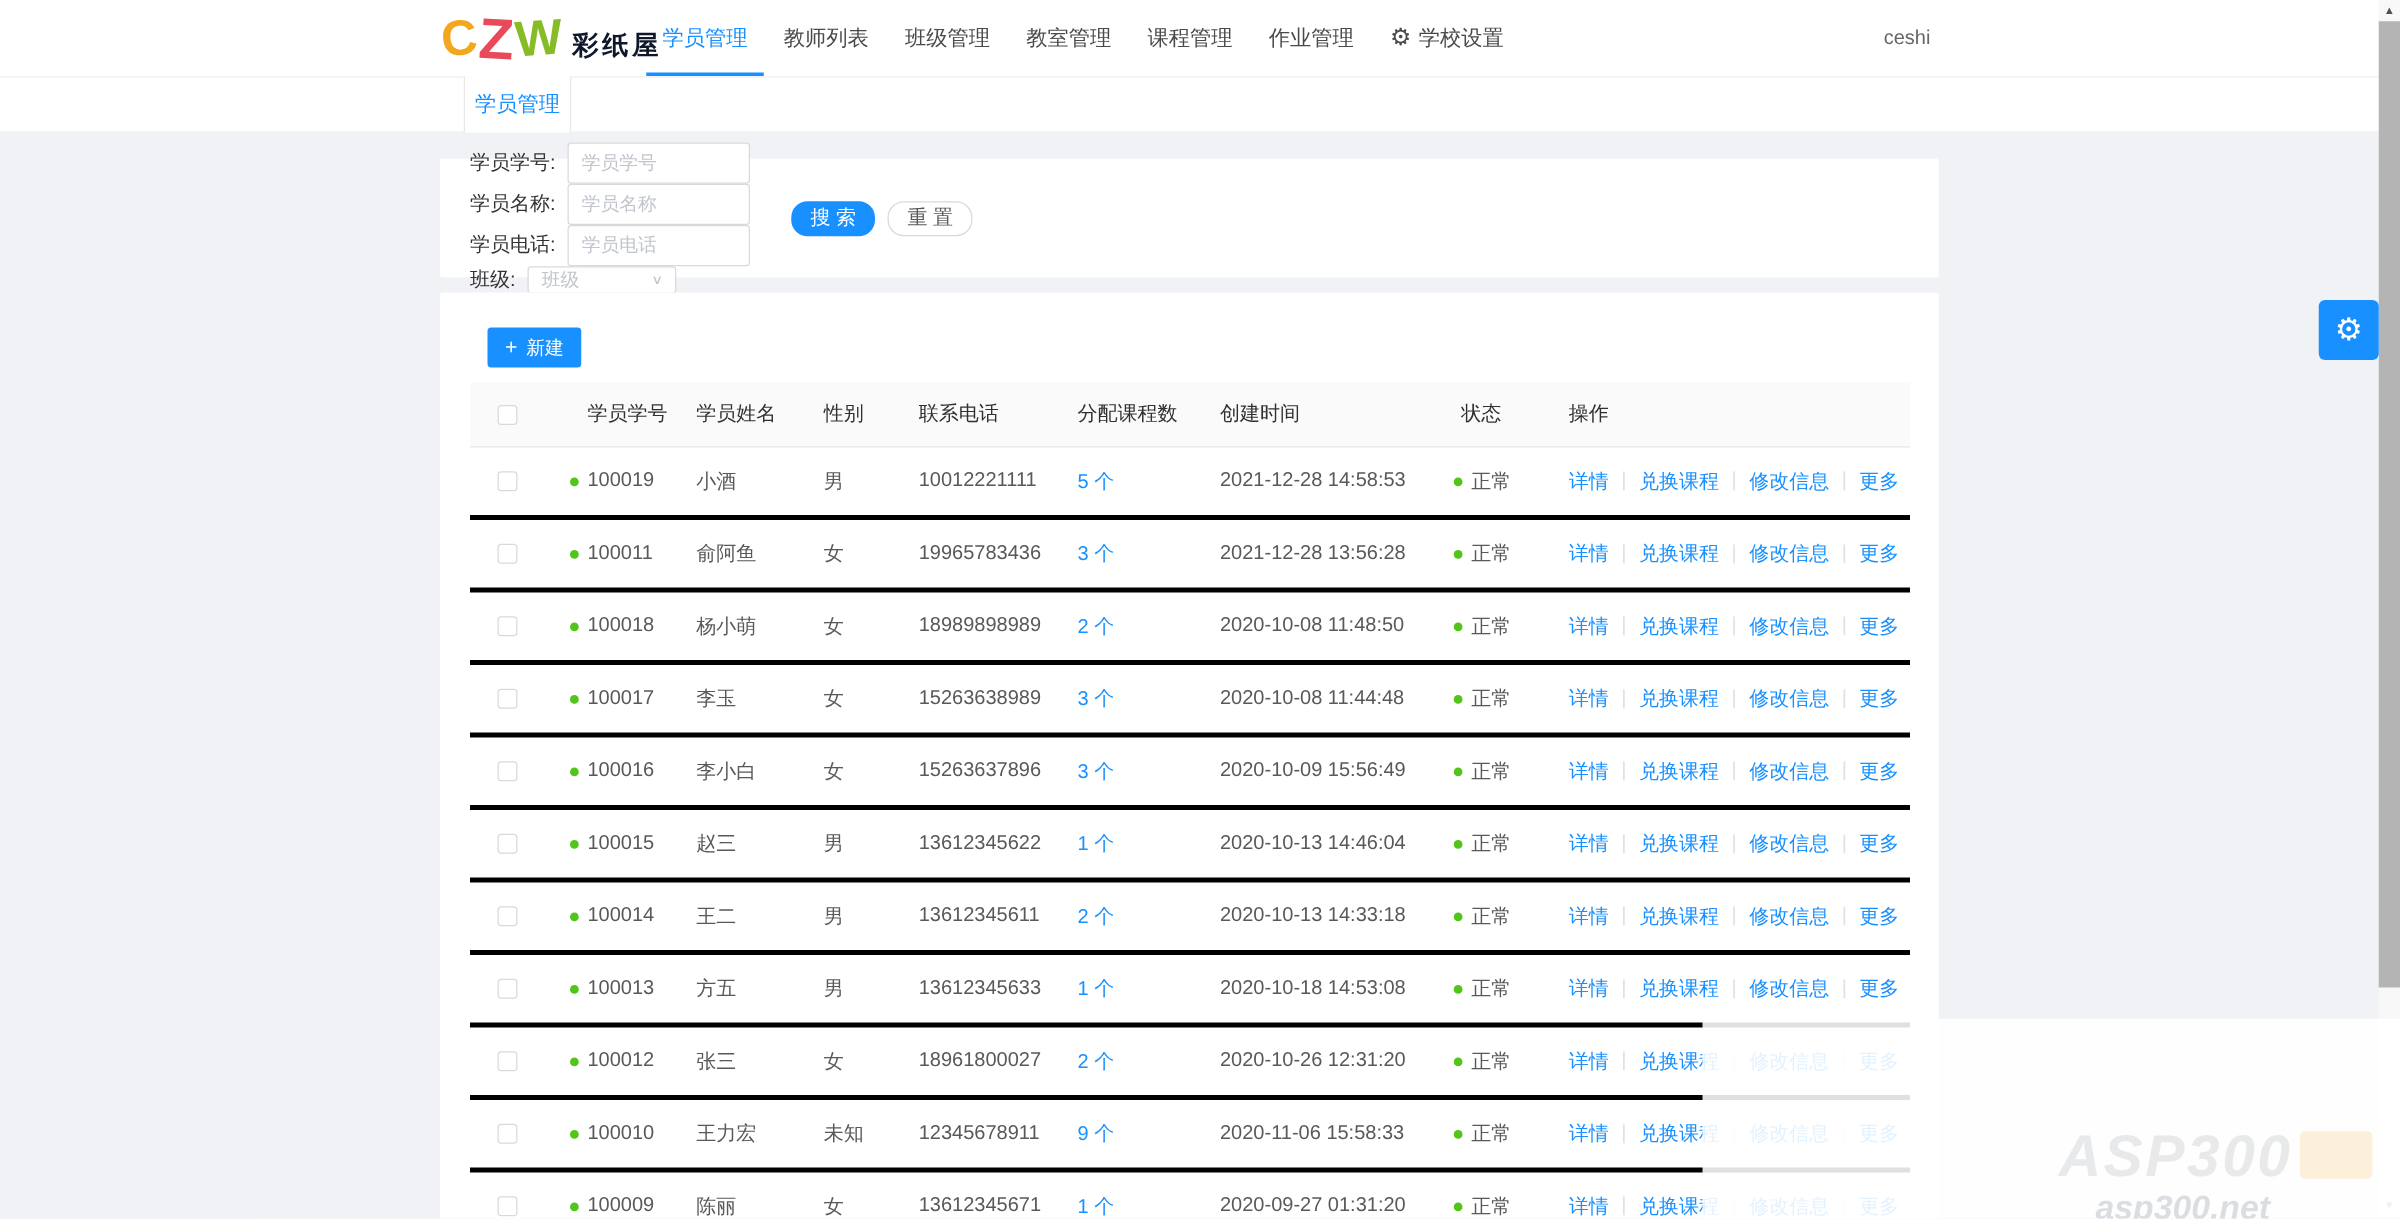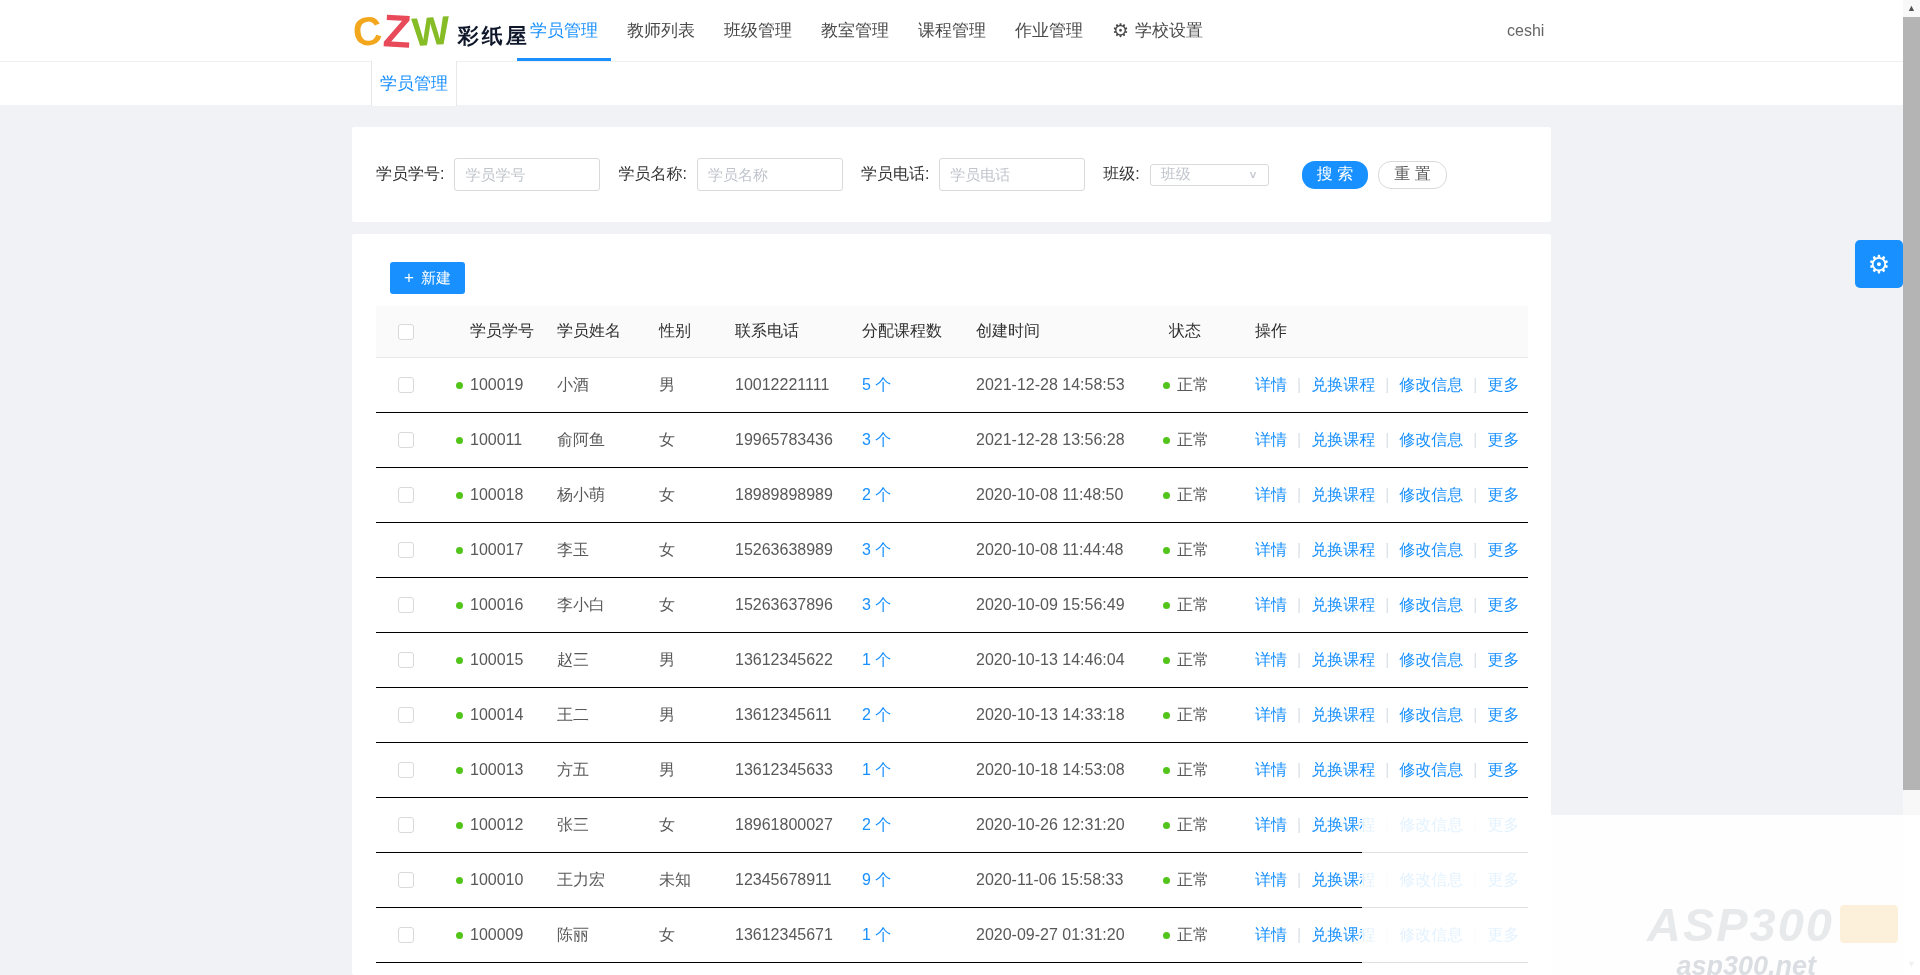--- a/index.html
+++ b/index.html
@@ -35,21 +35,21 @@
   .chevron{color:#c0c4cc;font-size:13px;transform:scaleY(.8);}
   .btn{height:28px;border-radius:13px;font-size:16px;padding:0 15px;cursor:pointer;white-space:nowrap;}
   .btn-primary{background:#1890ff;color:#fff;border:none;margin-left:15px;}
   .btn-default{background:#fff;color:#595959;border:1px solid #d9d9d9;margin-left:10px;}
 
   
   .main-card{position:absolute;left:352px;top:234px;width:1199px;height:741px;background:#fff;border-radius:2px;z-index:1;}
   .btn-new{position:absolute;left:38px;top:28px;height:32px;padding:0 14px;background:#1890ff;color:#fff;border:none;border-radius:3px;font-size:15px;cursor:pointer;display:flex;align-items:center;}
   .btn-new .plus{font-size:17px;margin-right:7px;font-weight:400;}
   .stu-table{position:absolute;left:24px;top:72px;width:1152px;}
-  .tr{display:flex;align-items:center;height:54px;border-bottom:1px solid #000000;font-size:16px;color:#595959;}
+  .tr{display:flex;align-items:center;height:54px;border-bottom:4px solid #000000;font-size:16px;color:#595959;}
   .tr.thead{height:51px;background:#fafafa;color:#303030;font-weight:500;border-bottom:1px solid #e8e8e8;}
   .cell{box-sizing:border-box;white-space:nowrap;}
   .c-check{width:80px;padding-left:22px;display:flex;align-items:center;}
   .c-id{width:101px;display:flex;align-items:center;}
   .tr.thead .c-id{padding-left:14px;}
   .c-name{width:102px;}
   .c-gender{width:76px;}
   .c-phone{width:127px;}
   .c-count{width:114px;}
   .c-count a{color:#1890ff;text-decoration:none;cursor:pointer;}
@@ -114,21 +114,21 @@
         </div>
       </nav>
     <div class="user-name">ceshi</div>
   </header>
 
   <div class="tabstrip">
     <div class="tab">学员管理</div>
   </div>
 
   <section class="search-card">
-    <div id="searchFields" style="display:flex;">
+    <div id="searchFields" style="display:flex;flex-direction:column;">
         <div class="field">
           <label>学员学号:</label>
           <input placeholder="学员学号" style="">
         </div>
         <div class="field">
           <label>学员名称:</label>
           <input placeholder="学员名称" style="">
         </div>
         <div class="field">
           <label>学员电话:</label>

